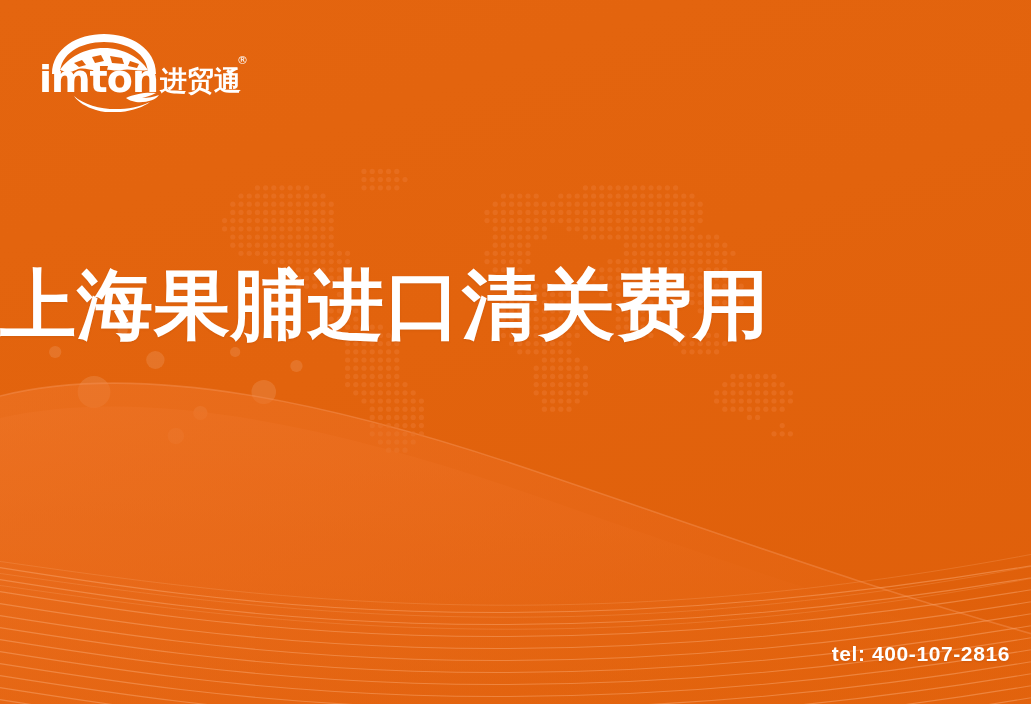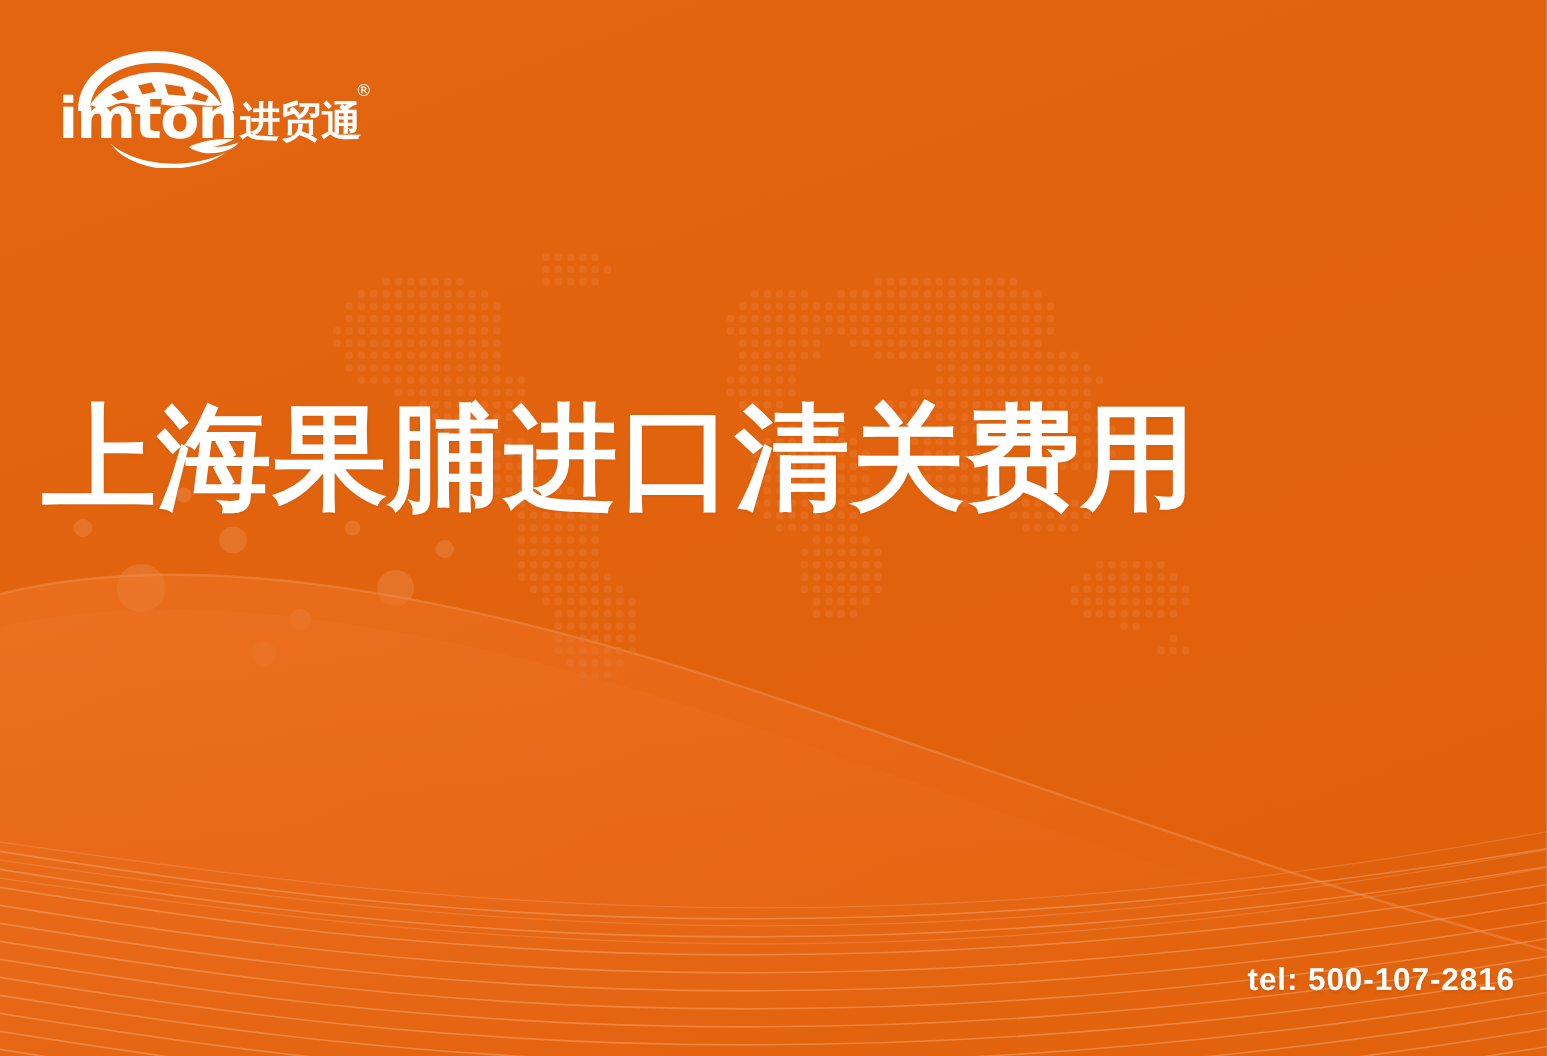--- a/index.html
+++ b/index.html
@@ -56,21 +56,21 @@
     height: 82px;
   }
   .logo svg { display: block; }
 
   
   .headline {
     position: absolute;
     left: 0;
     top: 248px;
     width: 826px;
-    text-align: center;
+    text-align: left;
     color: #ffffff;
     font-family: "DejaVu Sans", "Liberation Sans", sans-serif;
     font-weight: 700;
     letter-spacing: 1px;
     text-shadow: 0 1px 2px rgba(150, 60, 0, 0.18);
   }
   .headline .line {
     display: block;
     font-size: 76px;
     line-height: 113px;
@@ -986,15 +986,15 @@
       <text x="122" y="60" fill="#ffffff" font-family="'DejaVu Sans','Liberation Sans',sans-serif" font-size="27" font-weight="700" letter-spacing="0">进贸通</text>
 
       <text x="199" y="34" fill="#ffffff" font-family="'DejaVu Sans','Liberation Sans',sans-serif" font-size="11">®</text>
     </svg>
   </div>
 
   <div class="headline">
     <span class="line">上海果脯进口清关费用</span>
   </div>
 
-  <div class="tel">tel: 500-107-2816</div>
+  <div class="tel">tel: 400-107-2816</div>
 
 </div>
 
 </body></html>

